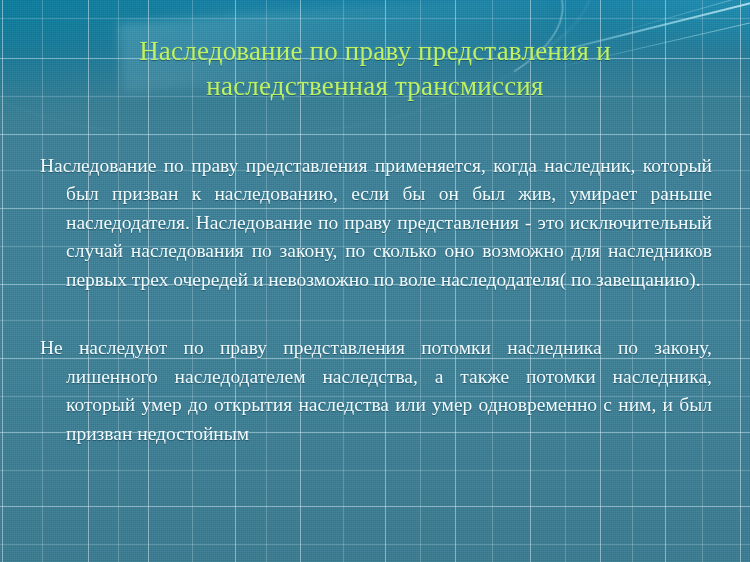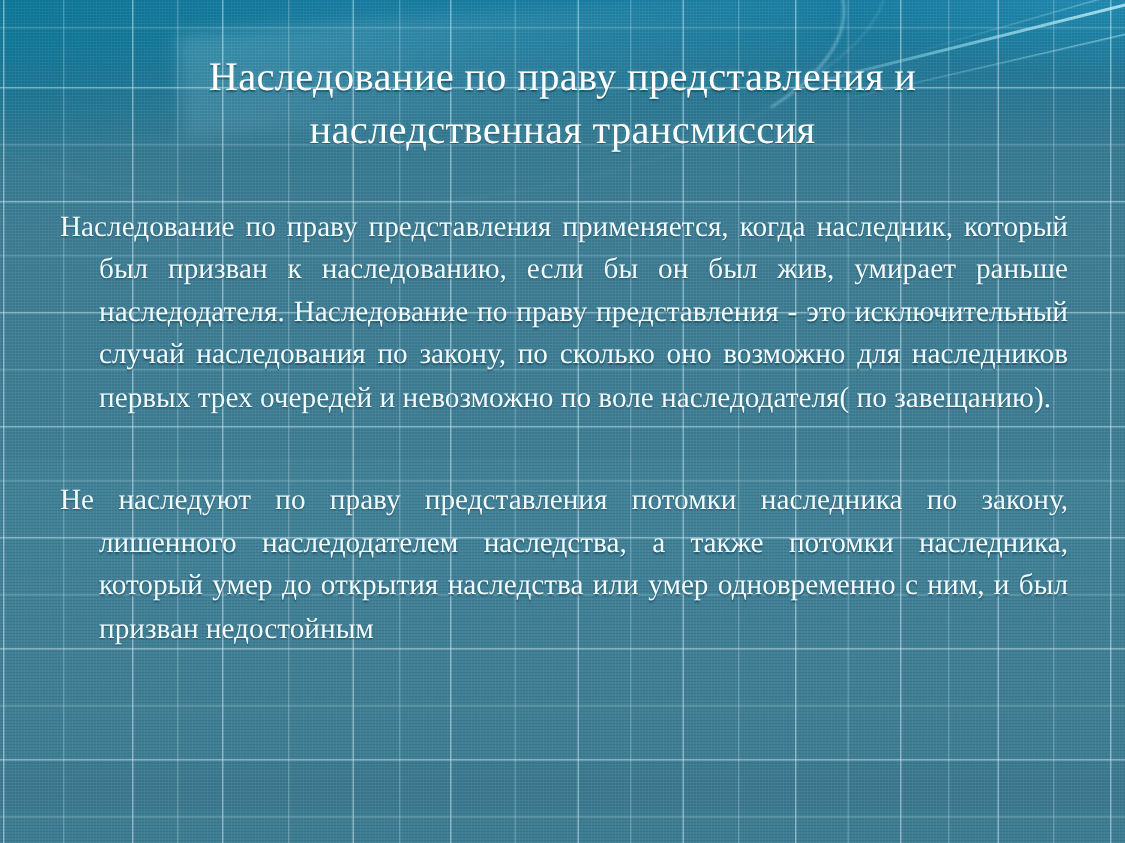--- a/index.html
+++ b/index.html
@@ -149,32 +149,32 @@
   }
 
   .title {
     position: absolute;
     left: 60px;
     right: 60px;
     top: 34px;
     text-align: center;
     font-size: 27px;
     line-height: 35px;
-    color: #ffffff;
+    color: #bef264;
     text-shadow:
       0 1px 1px rgba(8,60,80,0.65),
       0 0 3px rgba(140,225,245,0.30);
     letter-spacing: .2px;
   }
 
   .body {
     position: absolute;
     left: 40px;
     width: 672px;
-    top: 118px;
+    top: 132px;
     font-family: Liberation Serif, serif;
   }
 
   .para {
     color: #f2fbfd;
     font-size: 19.5px;
     line-height: 28.5px;
     text-align: justify;
     text-justify: inter-word;
     text-indent: -26px;

